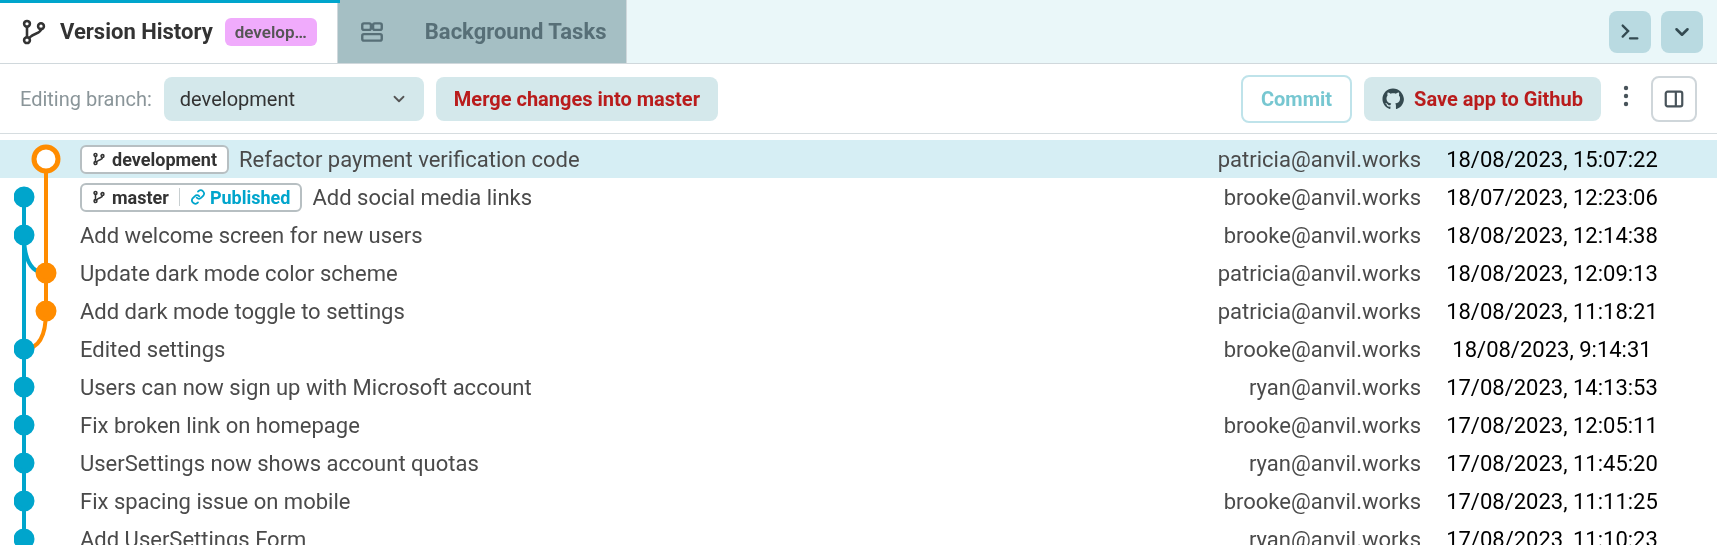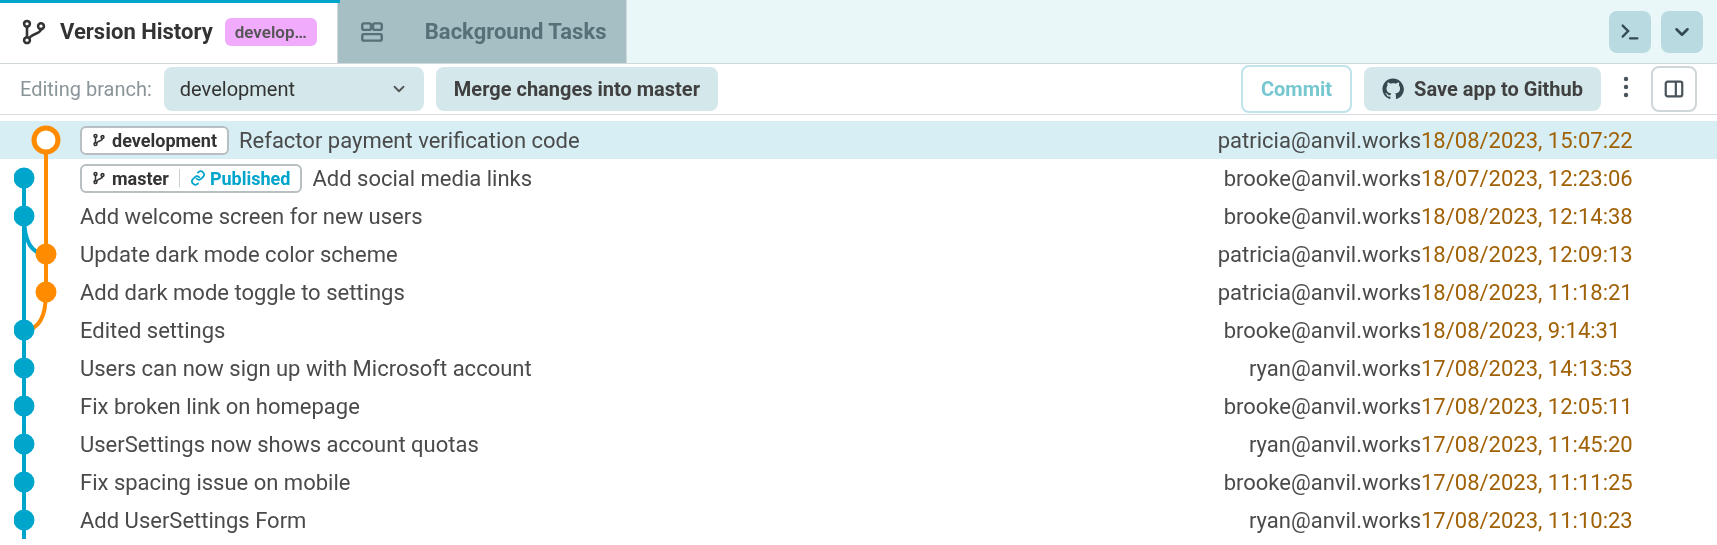--- a/index.html
+++ b/index.html
@@ -65,21 +65,21 @@
       background: #b9dae1;
       border-radius: 8px;
       display: inline-flex; align-items: center; justify-content: center;
       cursor: pointer;
       color: #334a51;
     }
     
     .toolbar {
       display: flex;
       align-items: center;
-      height: 51px;
+      height: 70px;
       padding: 0 20px;
       gap: 12px;
       border-bottom: 1px solid #d6dde0;
       background: #fff;
     }
     .toolbar-label {
       font-size: 20px;
       color: #8a9599;
     }
     .branch-select {
@@ -94,21 +94,21 @@
       justify-content: space-between;
       cursor: pointer;
     }
     .tb-btn {
       background: #d4e8eb;
       border: none;
       border-radius: 8px;
       padding: 10px 18px;
       font-size: 20px;
       font-weight: 700;
-      color: #404040;
+      color: #b91c1c;
       cursor: pointer;
       display: inline-flex; align-items: center; gap: 10px;
     }
     .tb-btn.outlined {
       background: #fff;
       border: 2px solid #bfe3ea;
       color: #77c7d1;
     }
     .tb-btn.square { padding: 10px 10px; min-width: 42px; justify-content: center; }
     .tb-btn.outlined-square { background: #fff; border: 2px solid #cfd6da; color: #48535a; }
@@ -124,21 +124,21 @@
       align-items: center;
       height: 38px;
       padding-left: 80px;
       padding-right: 16px;
       font-size: 22px;
       color: #4a4a4a;
     }
     .commit-row.selected { background: #d6eef4; }
     .commit-msg { flex: 1; display: flex; align-items: center; gap: 10px; white-space: nowrap; }
     .commit-author { width: 280px; text-align: right; color: #4a4a4a; }
-    .commit-ts { width: 280px; text-align: left; color: #a16207; padding-right: 18px; }
+    .commit-ts { width: 280px; text-align: center; color: #000000; padding-right: 18px; }
     
     .branch-tag {
       display: inline-flex; align-items: center; gap: 6px;
       border: 2px solid #b7bfc2;
       border-radius: 6px;
       padding: 2px 10px;
       font-size: 18px;
       font-weight: 700;
       color: #333;
       background: #fff;

